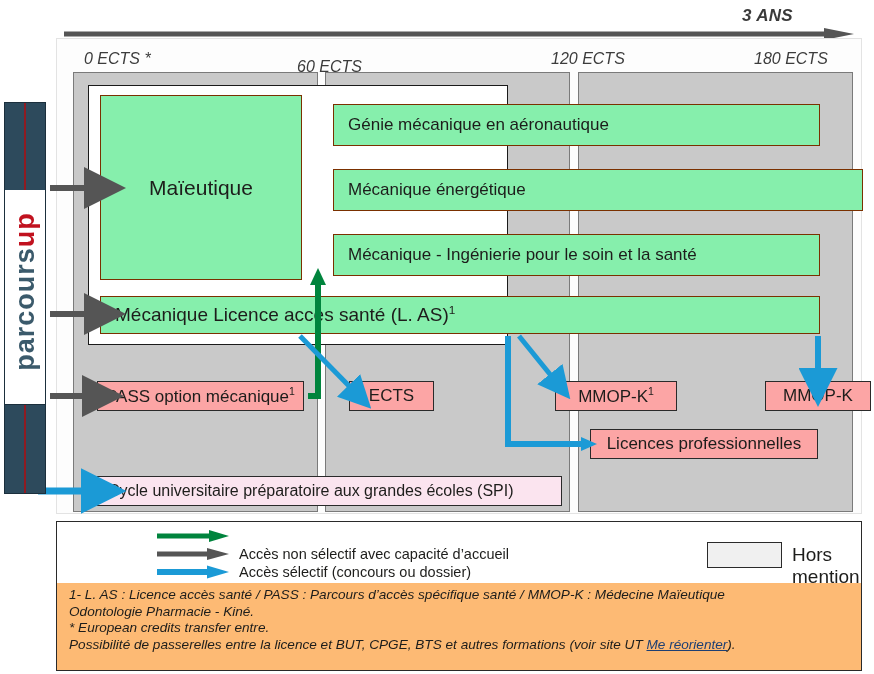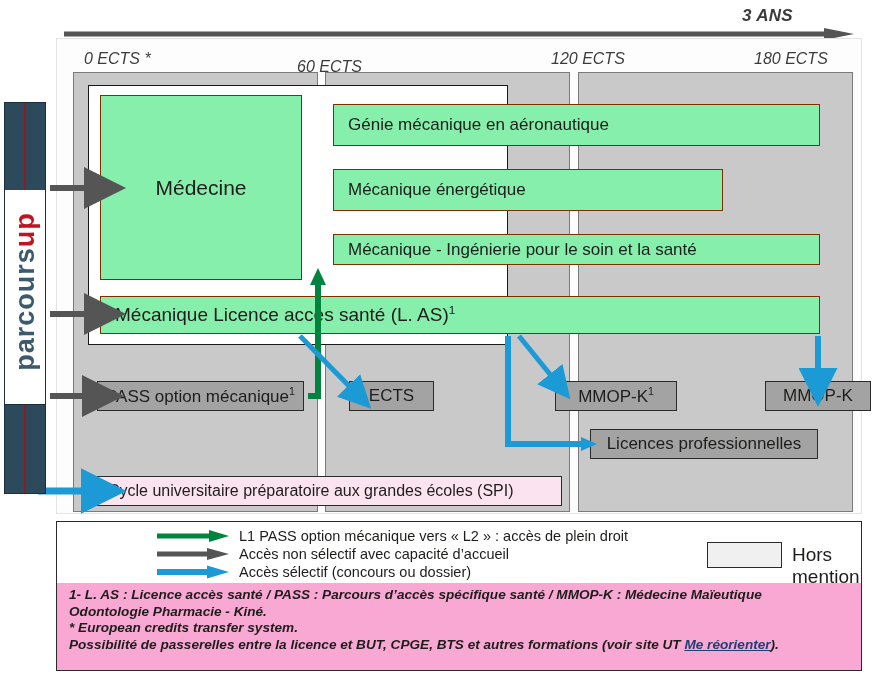--- a/index.html
+++ b/index.html
@@ -54,28 +54,28 @@
     display:flex;align-items:center;
     color:#1d1d1b;
   }
   .orange-box .txt{padding-left:14px;font-size:17px;}
   #box-mecanique{
     left:100px;top:95px;width:202px;height:185px;
     justify-content:center;
   }
   #box-mecanique .txt{padding-left:0;font-size:21px;}
   #box-genie{left:333px;top:104px;width:487px;height:42px;}
-  #box-energetique{left:333px;top:169px;width:390px;height:42px;}
-  #box-soin{left:333px;top:234px;width:487px;height:31px;}
+  #box-energetique{left:333px;top:169px;width:530px;height:42px;}
+  #box-soin{left:333px;top:234px;width:487px;height:42px;}
   #box-las{left:100px;top:296px;width:720px;height:38px;}
   #box-las .txt{font-size:19px;}
 
   
   .plain-box{
-    background:#a3a3a3;border:1px solid #2a2a2a;
+    background:#fca5a5;border:1px solid #2a2a2a;
     display:flex;align-items:center;justify-content:center;
     color:#1d1d1b;font-size:17px;white-space:nowrap;
   }
   #box-pass{left:97px;top:381px;width:207px;height:30px;
     justify-content:flex-start;padding-left:8px;}
   #box-mmop{left:349px;top:381px;width:85px;height:30px;}
   #box-mmopk1{left:555px;top:381px;width:122px;height:30px;}
   #box-mmopk2{left:765px;top:381px;width:106px;height:30px;}
   #box-licpro{left:590px;top:429px;width:228px;height:30px;}
   #box-cycle{
@@ -128,23 +128,22 @@
   .legend-arrow{width:72px;height:14px;margin-right:10px;}
   #hors-swatch{
     left:650px;top:20px;width:75px;height:26px;
     background:#f0f0f0;border:1px solid #2a2a2a;
   }
   #hors-label{left:735px;top:22px;font-size:19px;color:#1d1d1b;}
 
   
   #notes{
     left:56px;top:583px;width:806px;height:88px;
-    border:1px solid #2a2a2a;border-top:none;background:#f9a8d4;
+    border:1px solid #2a2a2a;border-top:none;background:#fdba74;
     padding:4px 10px 0 12px;
-    font-weight:bold;
   }
   #notes p{
     margin:0;font-style:italic;font-size:13.6px;line-height:16.5px;
     color:#1d1d1b;
   }
   #notes a{color:#1d3f73;text-decoration:underline;}
 
   
   #arrows{position:absolute;left:0;top:0;width:874px;height:674px;pointer-events:none;}
 </style>
@@ -167,21 +166,21 @@
   <div class="abs ects-label" style="left:551px;top:50px;">120 ECTS</div>
   <div class="abs ects-label" style="left:754px;top:50px;">180 ECTS</div>
 
   <div class="abs grey-panel" style="left:73px;top:72px;width:245px;height:440px;"></div>
   <div class="abs grey-panel" style="left:325px;top:72px;width:245px;height:440px;"></div>
   <div class="abs grey-panel" style="left:578px;top:72px;width:275px;height:440px;"></div>
 
   <div class="abs" id="white-inner"></div>
 
   <div class="abs orange-box" id="box-mecanique">
-    <span class="txt">Médecine</span>
+    <span class="txt">Maïeutique</span>
   </div>
 
   <div class="abs orange-box" id="box-genie">
     <span class="txt">Génie mécanique en aéronautique</span>
   </div>
 
   <div class="abs orange-box" id="box-energetique">
     <span class="txt">Mécanique énergétique</span>
   </div>
 
@@ -279,21 +278,20 @@
     </div>
   </div>
 
   <div class="abs" id="legend">
 
     <div class="legend-row" id="lrow0">
       <svg class="legend-arrow" viewBox="0 0 72 14">
         <line x1="0" y1="7" x2="54" y2="7" stroke="#00843d" stroke-width="5"></line>
         <polygon points="52,1 72,7 52,13" fill="#00843d"></polygon>
       </svg>
-      <span class="lbl">L1 PASS option mécanique vers « L2 » : accès de plein droit</span>
     </div>
 
     <div class="legend-row" id="lrow1">
       <svg class="legend-arrow" viewBox="0 0 72 14">
         <line x1="0" y1="7" x2="52" y2="7" stroke="#555555" stroke-width="5"></line>
         <polygon points="50,1 72,7 50,13" fill="#555555"></polygon>
       </svg>
       <span class="lbl">Accès non sélectif avec capacité d’accueil</span>
     </div>
 
@@ -305,17 +303,17 @@
       <span class="lbl">Accès sélectif (concours ou dossier)</span>
     </div>
 
     <div class="abs" id="hors-swatch"></div>
     <div class="abs" id="hors-label">Hors mention</div>
   </div>
 
   <div class="abs" id="notes">
     <p>1- L. AS : Licence accès santé / PASS : Parcours d’accès spécifique santé / MMOP-K : Médecine Maïeutique</p>
     <p>Odontologie Pharmacie - Kiné.</p>
-    <p>* European credits transfer system.</p>
+    <p>* European credits transfer entre.</p>
     <p><span>Possibilité de passerelles entre la licence et BUT, CPGE, BTS et autres formations (voir site UT </span><a href="#">Me réorienter</a><span>).</span></p>
   </div>
 
 </div>
 
 </body></html>

